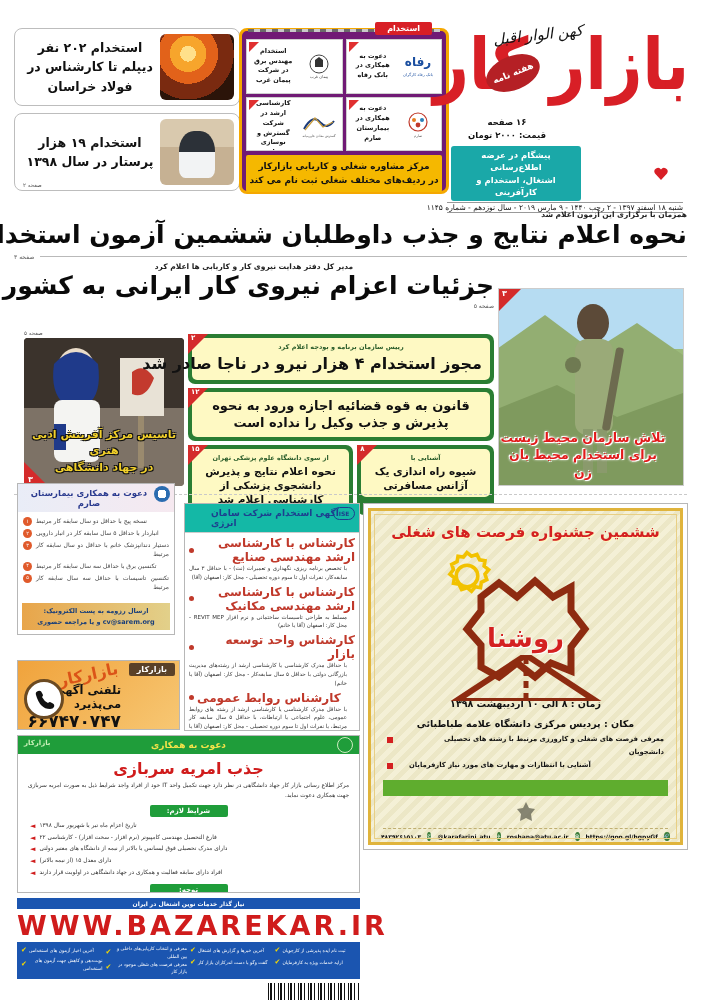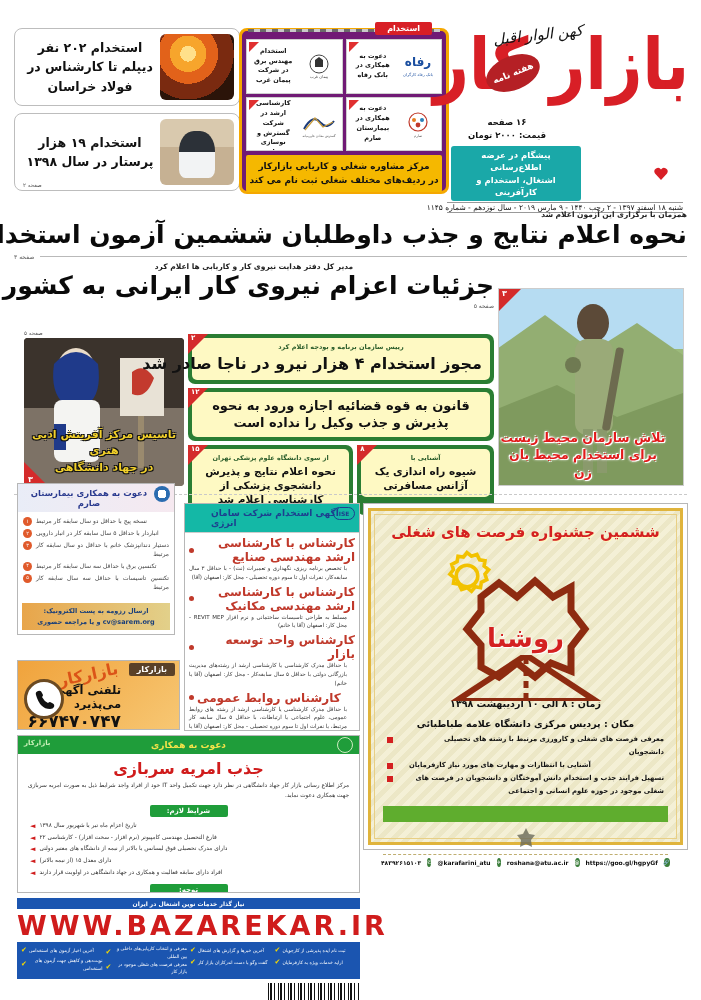--- a/index.html
+++ b/index.html
@@ -598,24 +598,20 @@
 
 
       <div class="poster-li">
           <span class="sq"></span>
           <span>معرفی فرصت های شغلی و کارورزی مرتبط با رشته های تحصیلی دانشجویان</span>
         </div>
       <div class="poster-li">
           <span class="sq"></span>
           <span>آشنایی با انتظارات و مهارت های مورد نیاز کارفرمایان</span>
         </div>
-      <div class="poster-li">
-          <span class="sq"></span>
-          <span>تسهیل فرایند جذب و استخدام دانش آموختگان و دانشجویان در فرصت های شغلی موجود در حوزه علوم انسانی و اجتماعی</span>
-        </div>
 
       <div class="poster-band empty"></div>
 
       <div class="poster-seal">
         <svg width="26" height="26" viewBox="0 0 26 26">
             <path d="M13 2 L16 8 L22 9 L18 14 L19 21 L13 18 L7 21 L8 14 L4 9 L10 8 Z" fill="#6b6b5a"></path>
           </svg>
       </div>
 
       <div class="poster-contacts">

